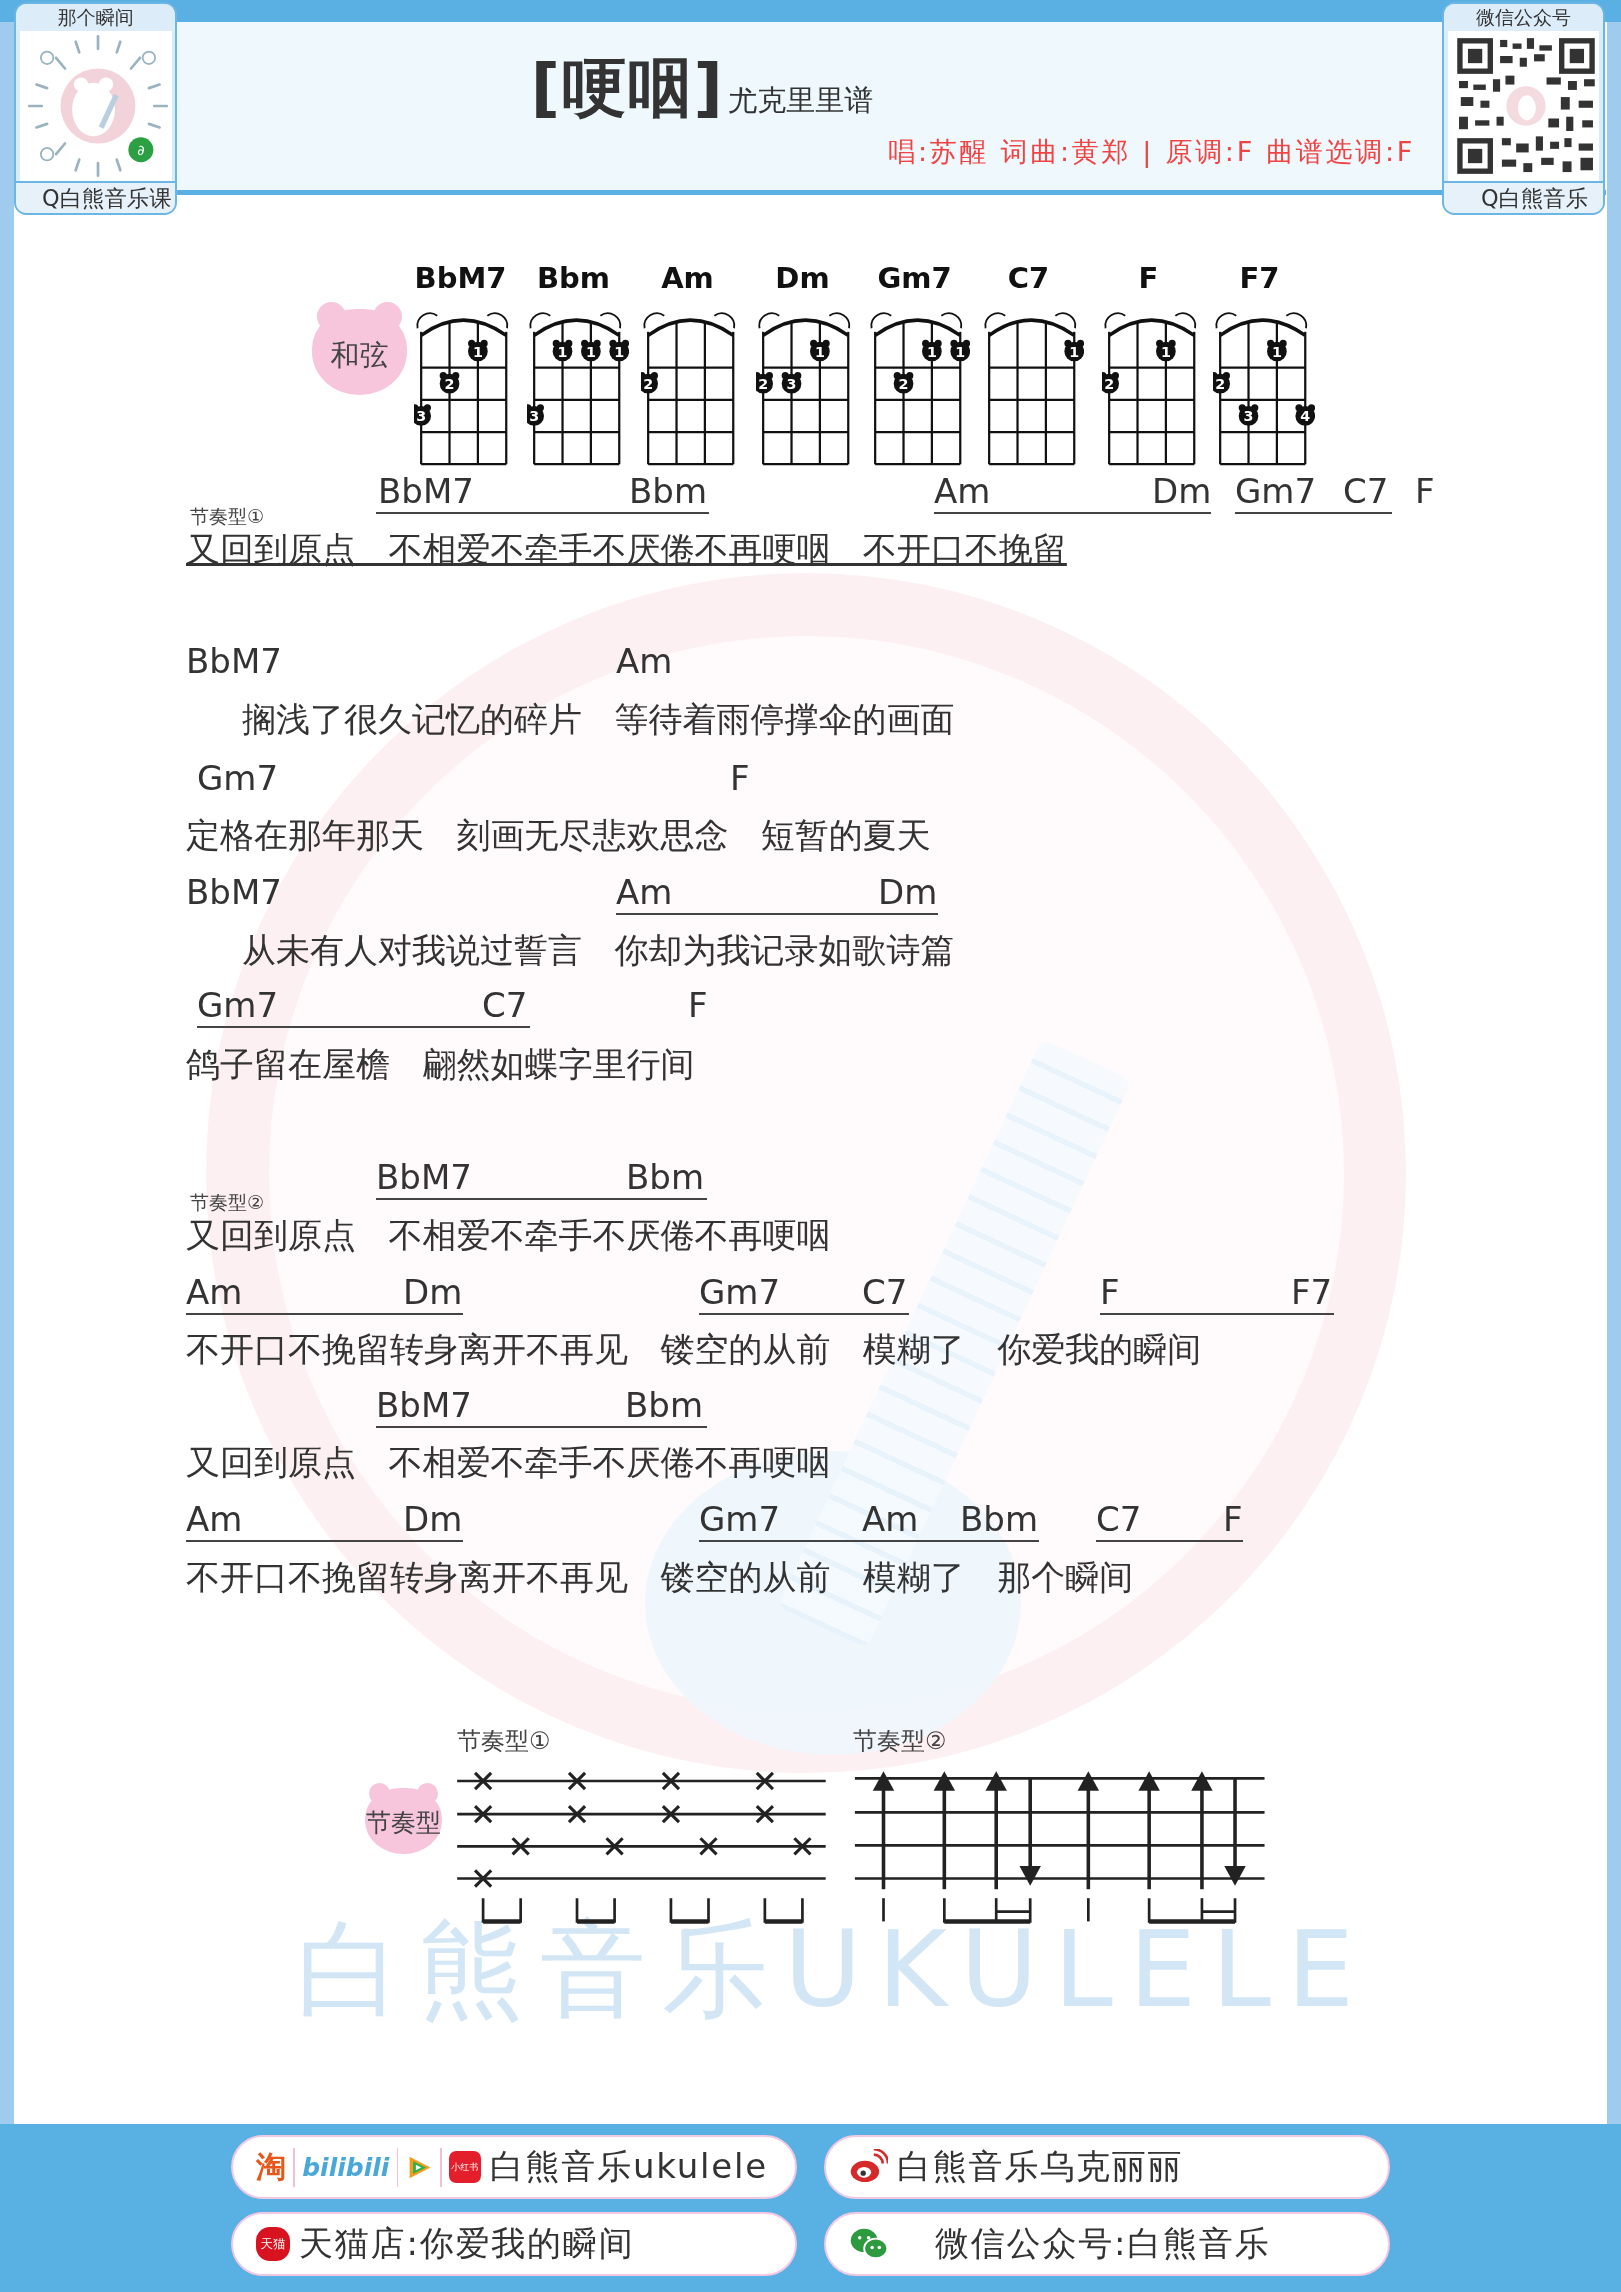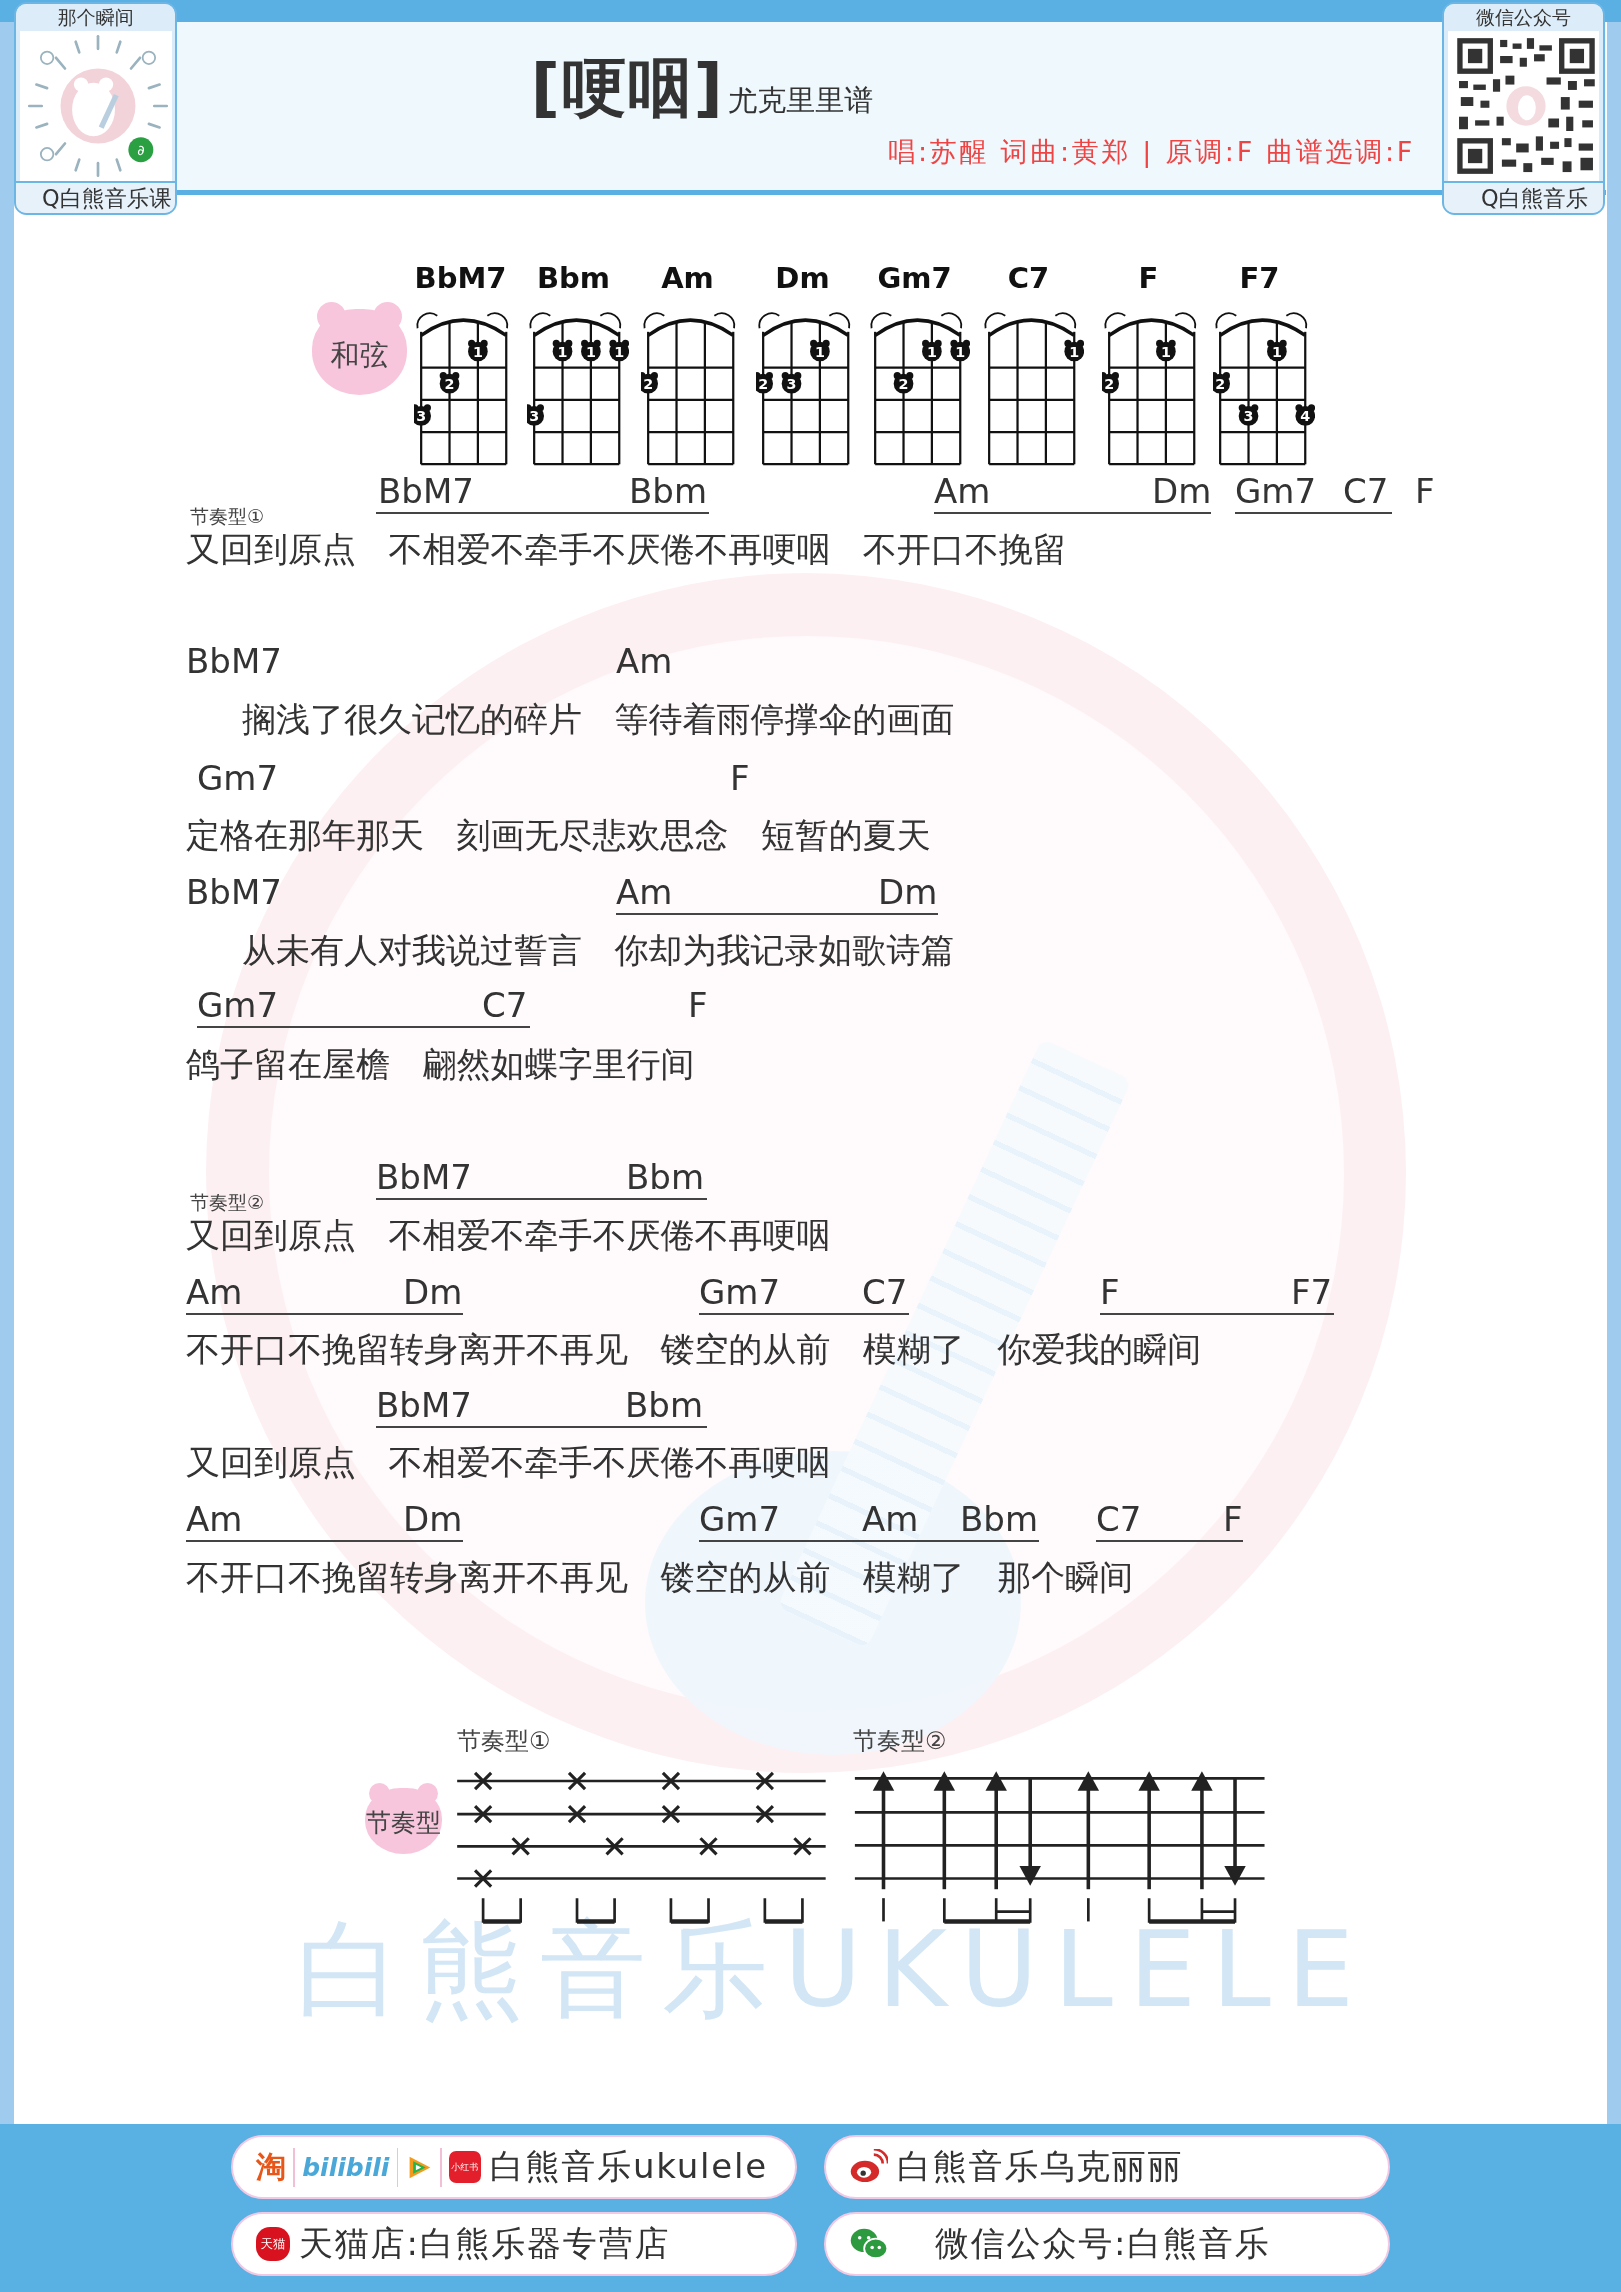--- a/index.html
+++ b/index.html
@@ -414,21 +414,21 @@
     <div class="line chordline" style="left: 378px; top: 471px;">BbM7</div>
     <div class="line chordline" style="left: 629px; top: 471px;">Bbm</div>
     <div class="line chordline" style="left: 934px; top: 471px;">Am</div>
     <div class="line chordline" style="left: 1152px; top: 471px;">Dm</div>
     <div class="line chordline" style="left: 1235px; top: 471px;">Gm7</div>
     <div class="line chordline" style="left: 1343px; top: 471px;">C7</div>
     <div class="line chordline" style="left: 1415px; top: 471px;">F</div>
     <div class="ul" style="left: 376px; width: 333px; top: 512px;"></div>
     <div class="ul" style="left: 934px; width: 277px; top: 512px;"></div>
     <div class="ul" style="left: 1235px; width: 157px; top: 512px;"></div>
-    <div class="line lyric" style="left: 186px; top: 527px;">又回到原点   不相爱不牵手不厌倦不再哽咽   不开口不挽留</div>
+    <div class="line lyric" style="left: 186px; top: 527px; text-decoration: underline;">又回到原点   不相爱不牵手不厌倦不再哽咽   不开口不挽留</div>
     <div class="line chordline" style="left: 186px; top: 641px;">BbM7</div>
     <div class="line chordline" style="left: 616px; top: 641px;">Am</div>
     <div class="line lyric" style="left: 242px; top: 697px;">搁浅了很久记忆的碎片   等待着雨停撑伞的画面</div>
     <div class="line chordline" style="left: 197px; top: 758px;">Gm7</div>
     <div class="line chordline" style="left: 730px; top: 758px;">F</div>
     <div class="line lyric" style="left: 186px; top: 813px;">定格在那年那天   刻画无尽悲欢思念   短暂的夏天</div>
     <div class="line chordline" style="left: 186px; top: 872px;">BbM7</div>
     <div class="line chordline" style="left: 616px; top: 872px;">Am</div>
     <div class="line chordline" style="left: 878px; top: 872px;">Dm</div>
     <div class="ul" style="left: 616px; width: 322px; top: 913px;"></div>
@@ -582,21 +582,21 @@
         <circle cx="16" cy="27" r="3" fill="#333"></circle>
         <path d="M28 6 a10 10 0 0 1 10 10" stroke="#d52a2a" stroke-width="3" fill="none"></path>
         <path d="M28 0 a16 16 0 0 1 16 16" stroke="#d52a2a" stroke-width="3" fill="none"></path>
       </svg>
   </span>
   <span class="ptxt">白熊音乐乌克丽丽</span>
 </div>
 
 <div class="pill" style="left:231px;top:2212px;width:566px;">
   <span class="ico" style="width:34px;height:34px;background:#d8131f;border-radius:14px;color:#fff;font-size:12.5px;">天猫</span>
-  <span class="ptxt">天猫店:白熊乐器专营店</span>
+  <span class="ptxt">天猫店:你爱我的瞬间</span>
 </div>
 
 <div class="pill" style="left:824px;top:2212px;width:566px;gap:36px;">
   <span class="ico">
     <svg width="41" height="36" viewBox="0 0 46 40">
         <ellipse cx="17" cy="16" rx="15" ry="13" fill="#2e9a3f"></ellipse>
         <ellipse cx="30" cy="25" rx="13" ry="11" fill="#2e9a3f" stroke="#fff" stroke-width="2"></ellipse>
         <circle cx="12" cy="13" r="2" fill="#fff"></circle>
         <circle cx="22" cy="13" r="2" fill="#fff"></circle>
         <circle cx="26" cy="24" r="2" fill="#fff"></circle>

